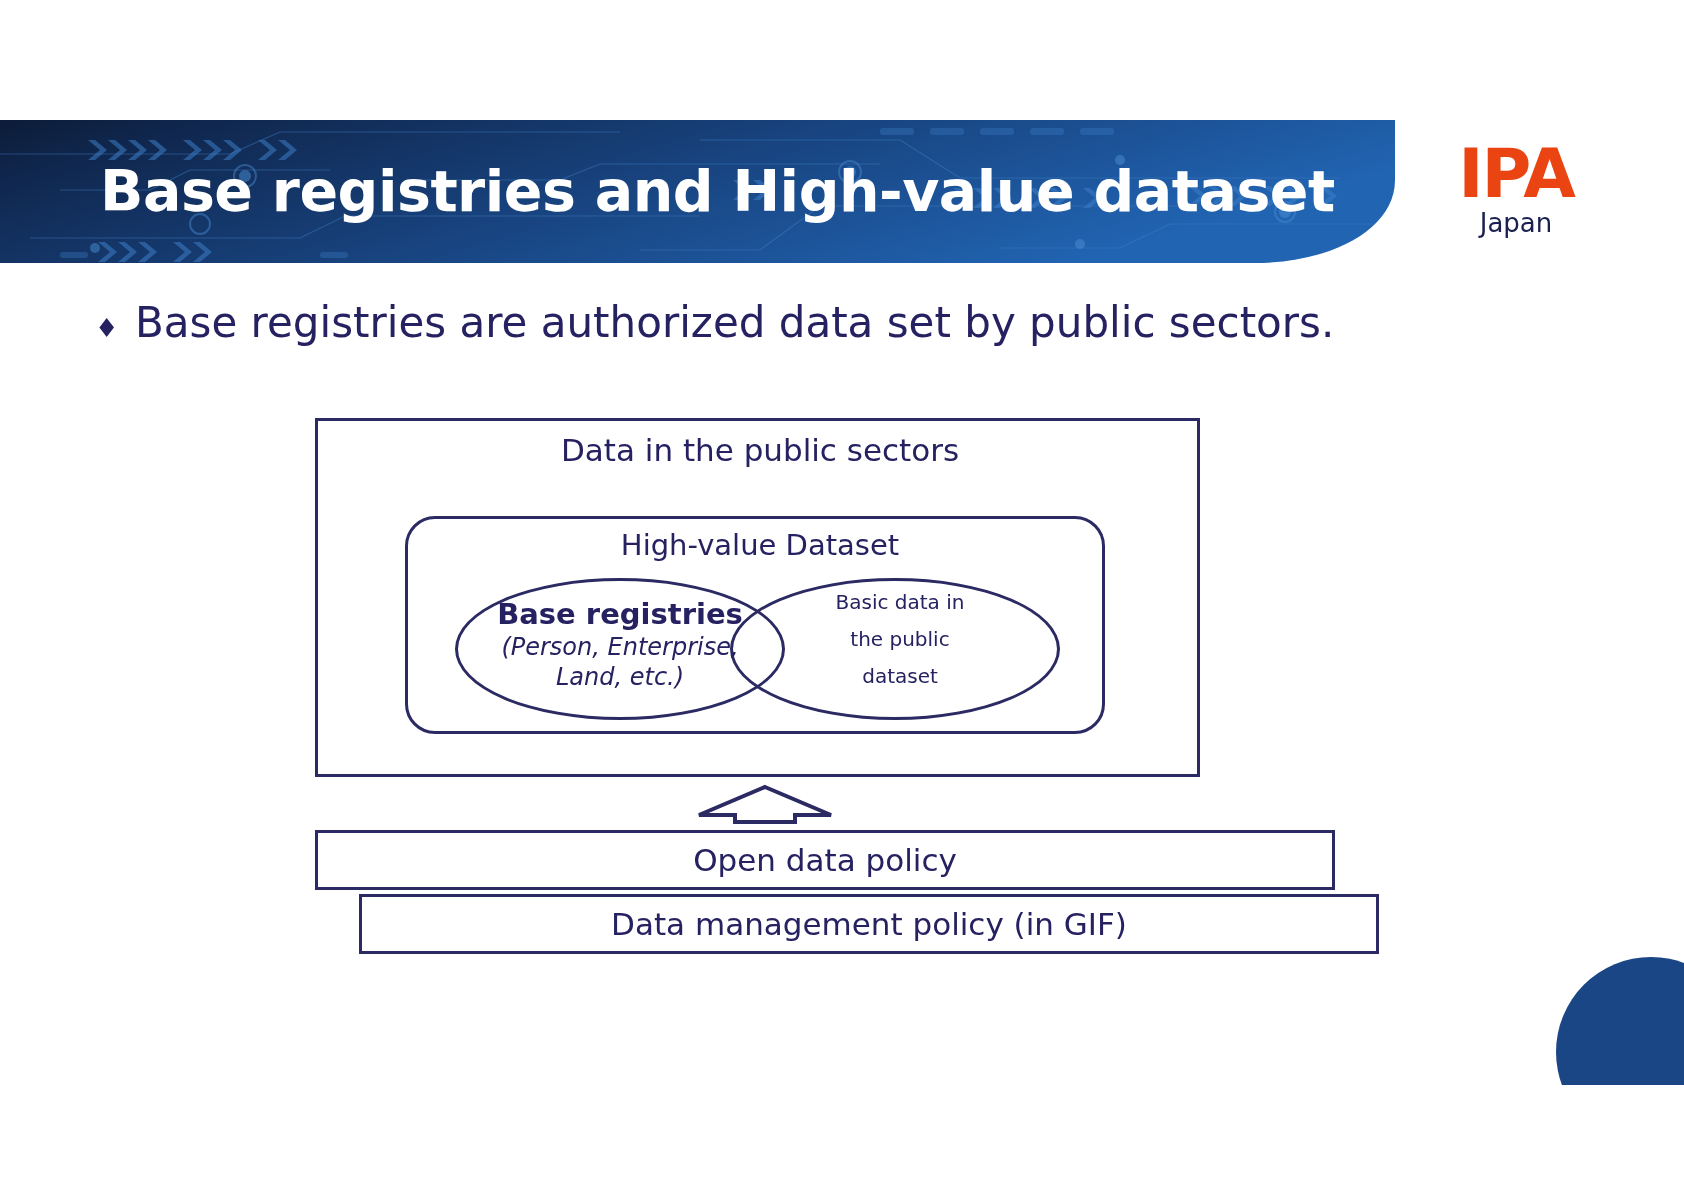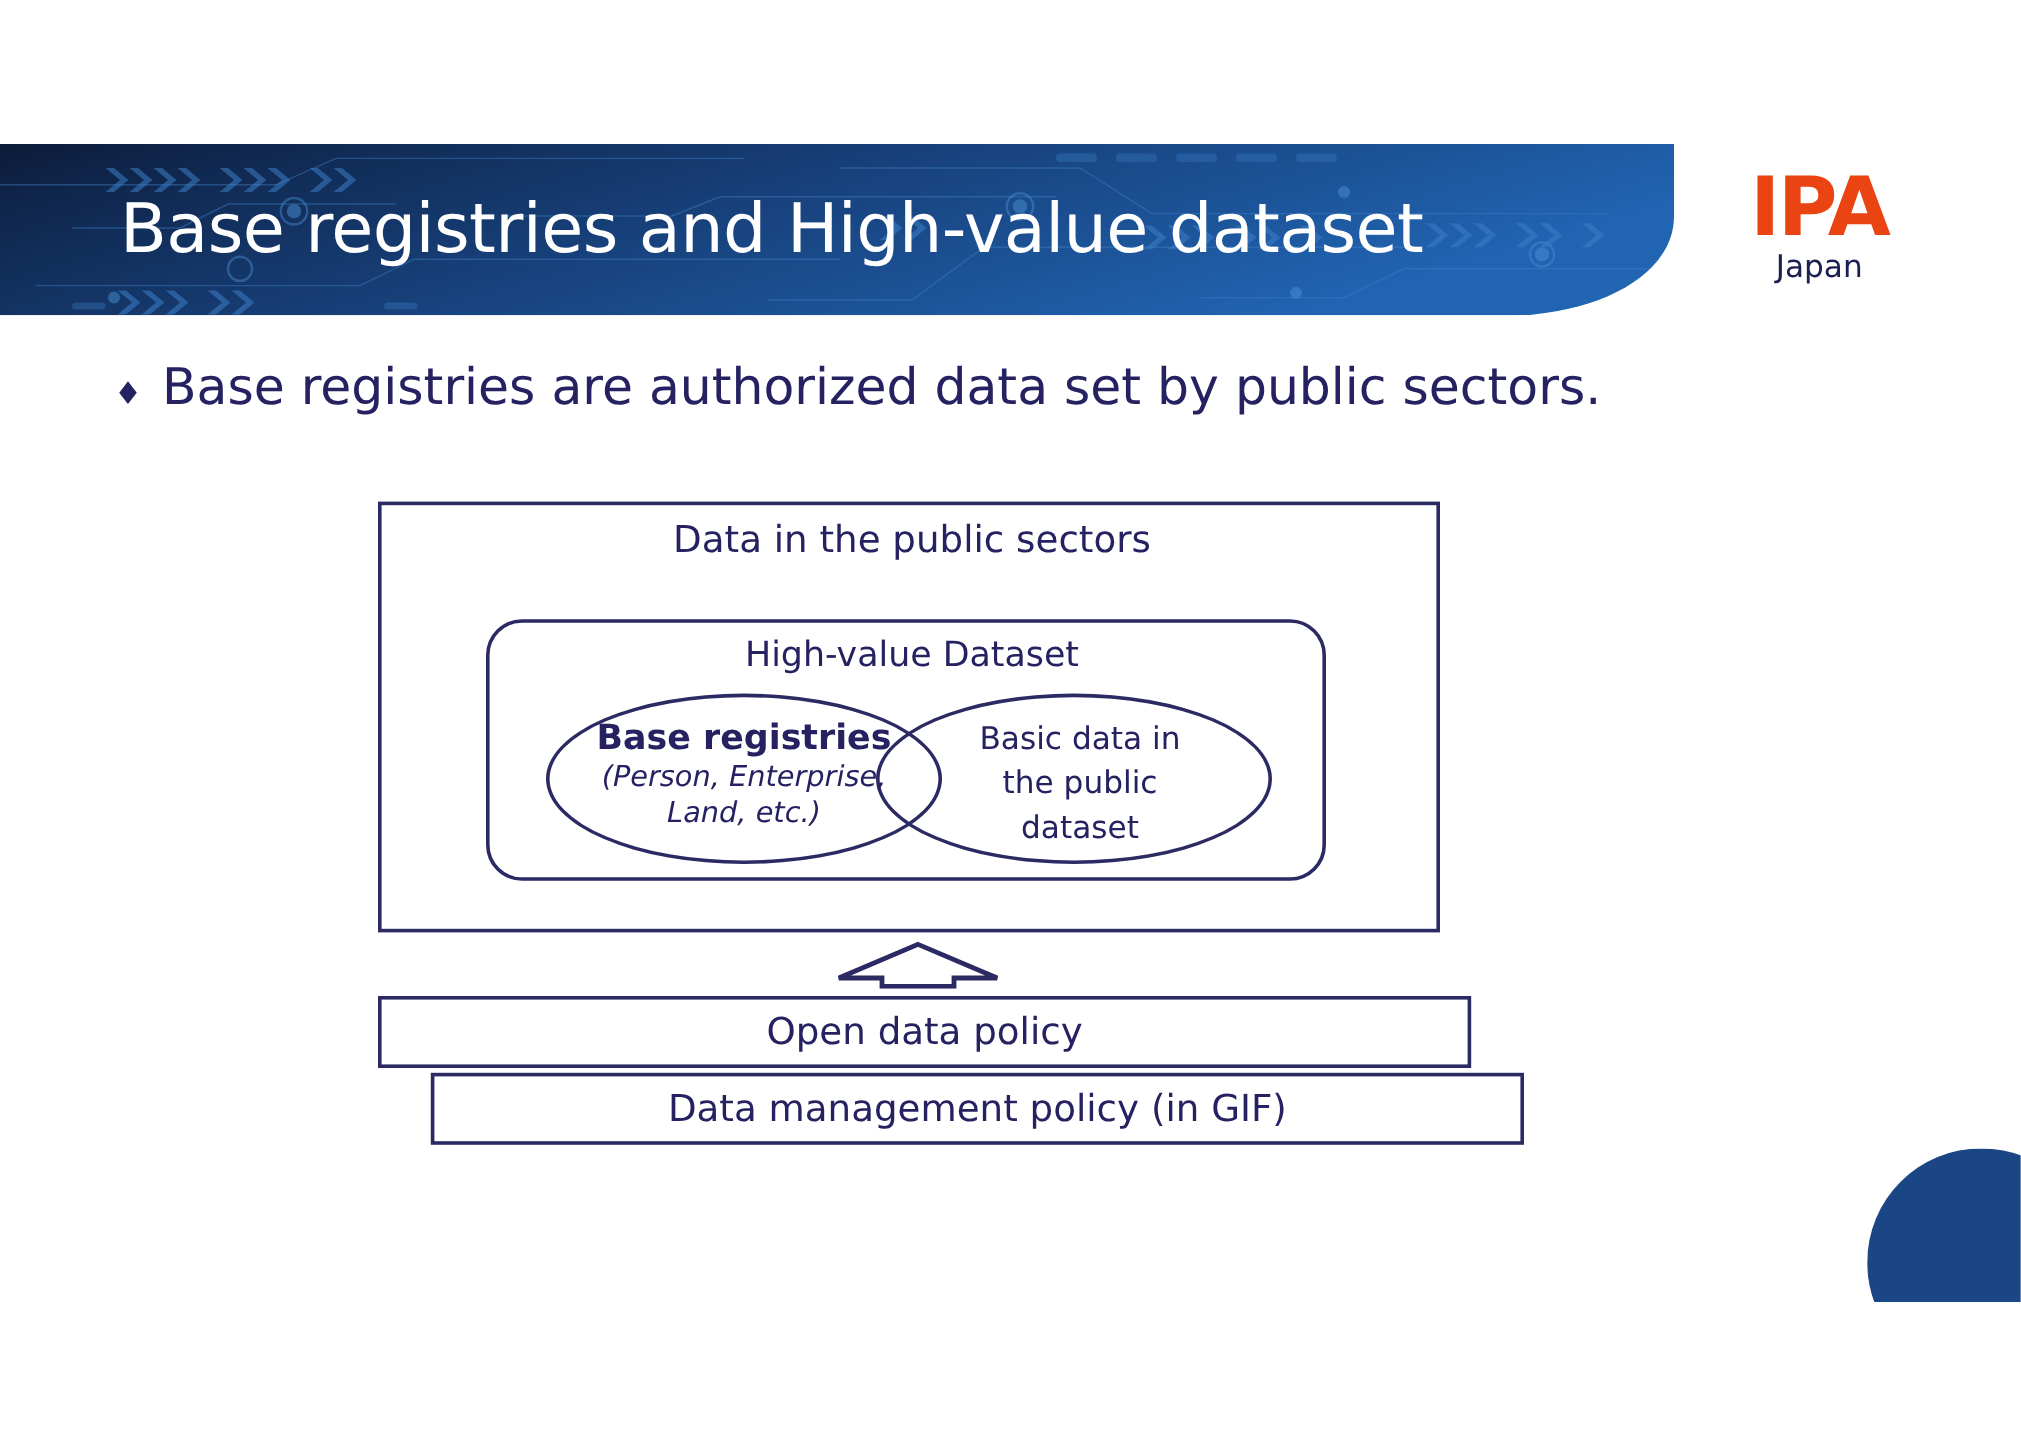--- a/index.html
+++ b/index.html
@@ -32,21 +32,21 @@
     top: 0;
     width: 1395px;
     height: 143px;
   }
   .header-title {
     position: absolute;
     left: 100px;
     top: 160px;
     width: 1240px;
     font-size: 57px;
-    font-weight: normal;
+    font-weight: bold;
     color: #ffffff;
     letter-spacing: -0.5px;
     line-height: 62px;
     white-space: nowrap;
   }
 
   
   .logo-wrap {
     position: absolute;
     right: 88px;
@@ -173,41 +173,41 @@
   }
   .ell-left-sub {
     font-size: 24px;
     color: #262261;
     line-height: 30px;
     font-style: italic;
   }
   .ell-right-text {
     position: absolute;
     left: 460px;
-    top: 180px;
+    top: 166px;
     width: 250px;
     text-align: center;
-    font-size: 26px;
+    font-size: 20px;
     color: #262261;
     line-height: 37px;
   }
 
   
   .up-arrow {
     position: absolute;
     left: 380px;
     top: 366px;
     width: 140px;
     height: 40px;
   }
 
   .policy-box {
     position: absolute;
     left: 0;
-    width: 911px;
+    width: 1020px;
     height: 60px;
     border: 3px solid #2b2a63;
     box-sizing: border-box;
     background: #ffffff;
     display: flex;
     align-items: center;
     justify-content: center;
     font-size: 31px;
     color: #262261;
   }

